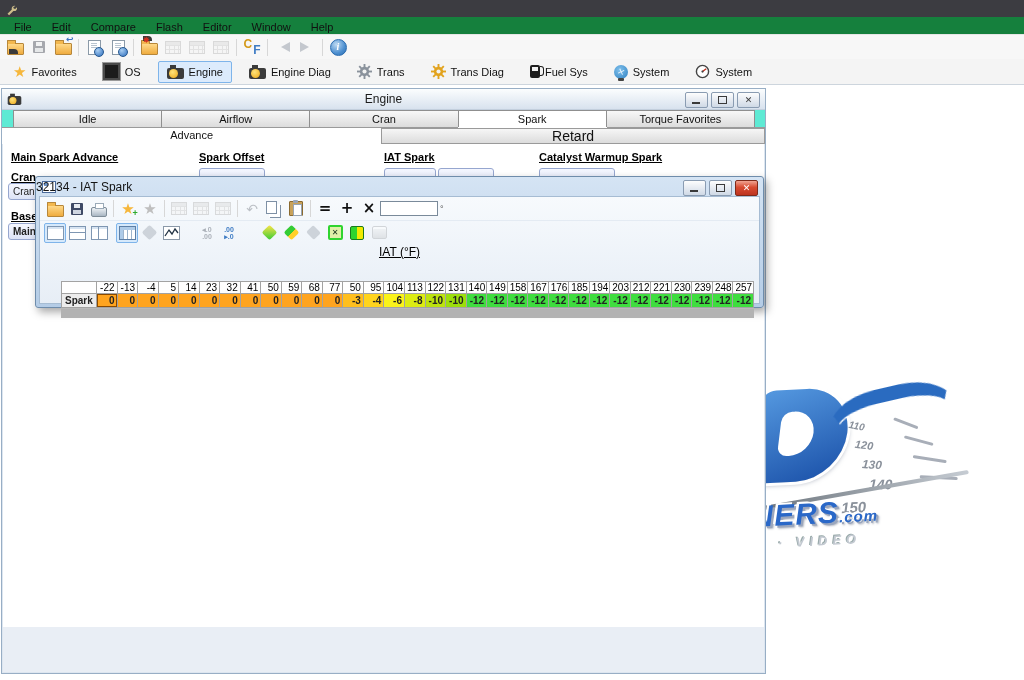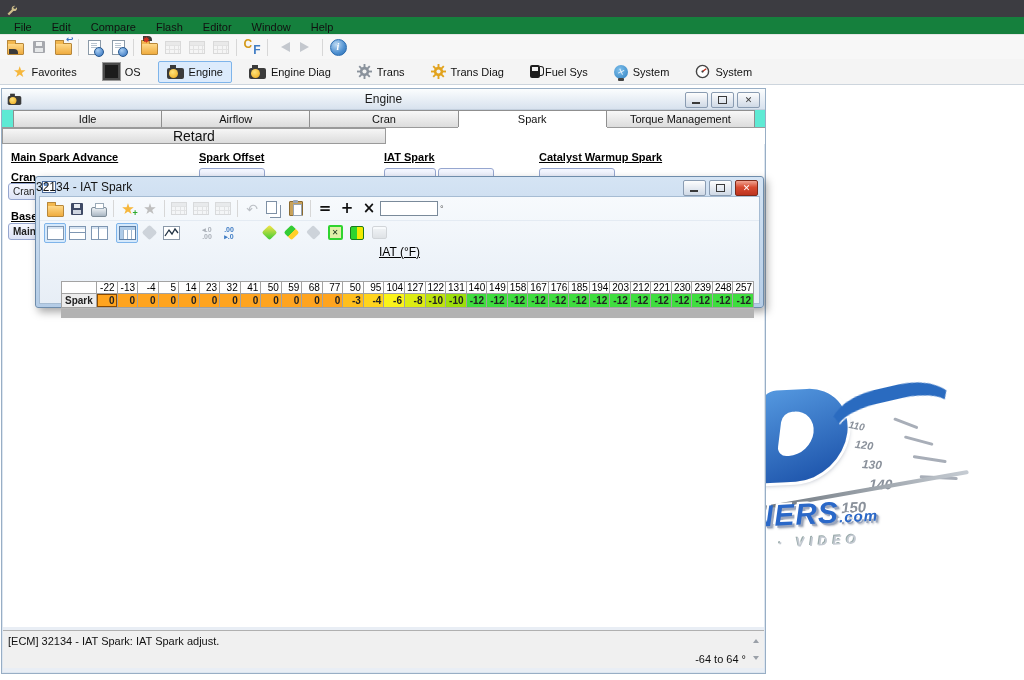--- a/index.html
+++ b/index.html
@@ -342,49 +342,42 @@
           <span class="wbtn">
               <span class="g-x">✕</span>
             </span>
         </span>
       </div>
       <div class="etabs">
           <div class="etab">Idle</div>
           <div class="etab">Airflow</div>
           <div class="etab">Cran</div>
           <div class="etab sel">Spark</div>
-          <div class="etab">Torque Management</div>
+          <div class="etab">Torque Favorites</div>
         </div>
       <div class="subtabs">
+        <div class="sub-adv">Advance</div>
         <div class="sub-ret">Retard</div>
       </div>
 
       <div class="ew-content">
         <span class="sec sec0">Main Spark Advance</span>
         <span class="sec sec1">Spark Offset</span>
         <span class="sec sec2">IAT Spark</span>
         <span class="sec sec3">Catalyst Warmup Spark</span>
         <span class="sliver sl1"></span>
         <span class="sliver sl2"></span>
         <span class="sliver sl3"></span>
         <span class="sliver sl4"></span>
         <span class="lp-sec" style="top:27px;">Cran</span>
         <span class="lp-btn" style="top:39px;">Cran</span>
         <span class="lp-sec" style="top:66px;">Base</span>
         <span class="lp-btn" style="top:79px;font-weight:bold;">Main</span>
       </div>
 
-      <div class="ew-status">
-        <span class="msg">[ECM] 32134 - IAT Spark: IAT Spark adjust.</span>
-        <span class="rng">-64 to 64 °</span>
-        <span class="mini-scroll">
-            <span class="tri-up"></span>
-            <span class="tri-dn"></span>
-          </span>
-      </div>
     </div>
 
     <div class="iwin">
       <div class="iw-tb">
         <span class="ico ic ic-winpane"></span>
         <span class="t">32134 - IAT Spark</span>
         <span class="wbtns">
           <span class="wbtn">
               <span class="g-min"></span>
             </span>
@@ -513,21 +506,21 @@
               <div class="tc">23</div>
               <div class="tc">32</div>
               <div class="tc">41</div>
               <div class="tc">50</div>
               <div class="tc">59</div>
               <div class="tc">68</div>
               <div class="tc">77</div>
               <div class="tc">50</div>
               <div class="tc">95</div>
               <div class="tc">104</div>
-              <div class="tc">127</div>
+              <div class="tc">113</div>
               <div class="tc">122</div>
               <div class="tc">131</div>
               <div class="tc">140</div>
               <div class="tc">149</div>
               <div class="tc">158</div>
               <div class="tc">167</div>
               <div class="tc">176</div>
               <div class="tc">185</div>
               <div class="tc">194</div>
               <div class="tc">203</div>

